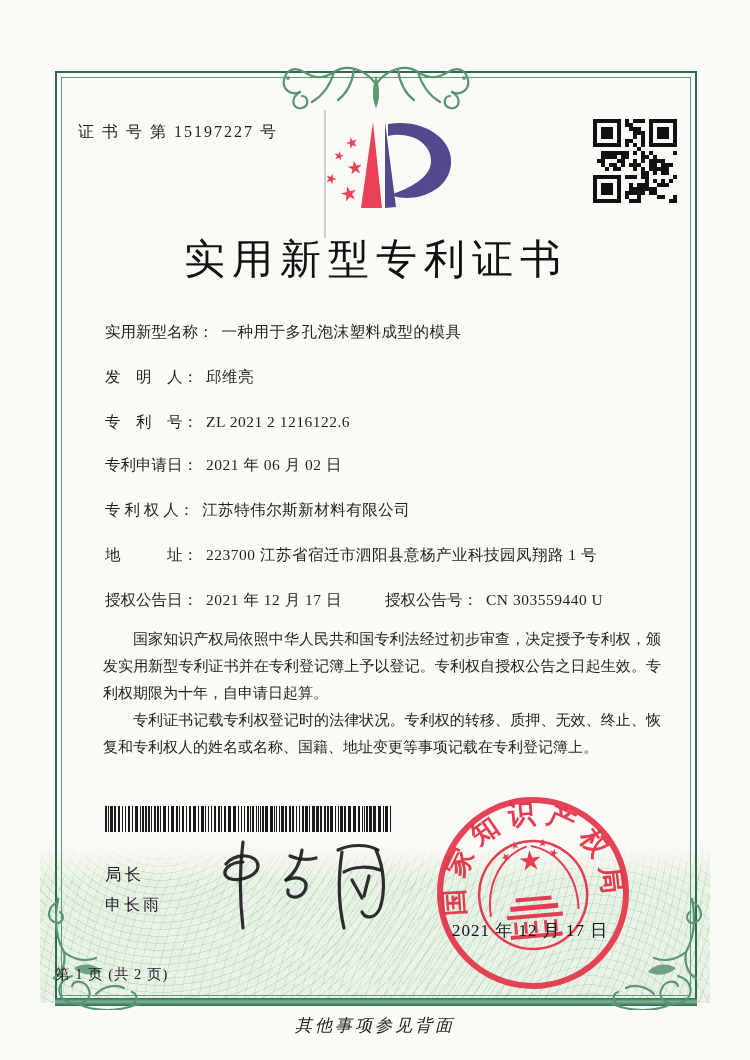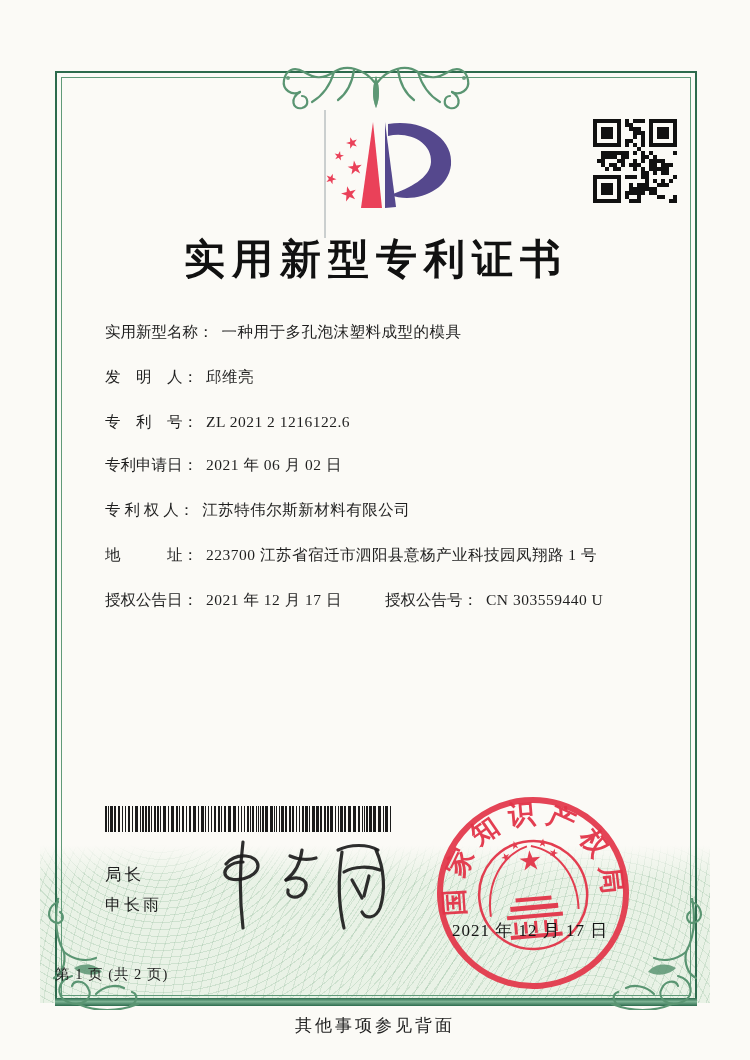--- a/index.html
+++ b/index.html
@@ -23,42 +23,42 @@
   
   .frame-outer{position:absolute;left:55px;top:71px;width:642px;height:930px;border:2px solid var(--border-green);}
   .frame-inner{position:absolute;left:61px;top:77px;width:630px;height:919px;border:1px solid var(--border-green-lt);}
   .frame-band{position:absolute;left:55px;top:998px;width:642px;height:8px;
     background:linear-gradient(var(--border-green),#7db394 45%,var(--border-green));}
 
   .cert-no{position:absolute;left:78px;top:122px;font-size:16px;letter-spacing:2px;}
   .logo{position:absolute;left:300px;top:110px;}
   .qr{position:absolute;left:592px;top:118px;}
   .title{position:absolute;left:55px;top:232px;width:642px;text-align:center;
-    font-size:41px;font-weight:bold;letter-spacing:7px;color:#111;}
+    font-size:41px;font-weight:normal;letter-spacing:7px;color:#111;}
 
   .fields{position:absolute;left:105px;top:322px;width:560px;font-size:15.5px;}
   .row{position:absolute;left:0;white-space:nowrap;}
   .row .lbl{display:inline-block;}
   .row .val{margin-left:8px;letter-spacing:.5px;}
   .row .grant{position:absolute;left:280px;top:0;white-space:nowrap;}
 
   .paras{position:absolute;left:103px;top:626px;width:558px;}
   .paras p{font-size:15px;line-height:27px;text-indent:2em;text-align:justify;}
 
   .barcode{position:absolute;left:105px;top:806px;}
   .sig-title{position:absolute;left:105px;top:864px;font-size:16.5px;letter-spacing:3px;}
   .sig-name{position:absolute;left:105px;top:895px;font-size:16px;letter-spacing:3px;}
   .signature{position:absolute;left:198px;top:838px;}
 
   .seal{position:absolute;left:433px;top:793px;transform:rotate(-5deg);}
   .seal-date{position:absolute;left:452px;top:919px;width:180px;font-size:17px;letter-spacing:1px;color:#151515;}
 
   .page-num{position:absolute;left:55px;top:965px;width:642px;font-size:14.5px;letter-spacing:1px;}
   .footer-note{position:absolute;left:0;top:1014px;width:750px;text-align:center;
-    font-size:17px;letter-spacing:3px;color:#222;}
+    font-size:17px;font-style:italic;letter-spacing:3px;color:#222;}
 
   .flourish{position:absolute;}
   .fl-left{left:44px;top:898px;}
   .fl-right{left:606px;top:898px;transform:scaleX(-1);}
   .top-orn{position:absolute;left:278px;top:48px;}
 
   
   .g-st{stroke:var(--ornament-green);fill:none;stroke-width:2.2;stroke-linecap:round;}
   .g-fl{fill:var(--ornament-green);opacity:.85;}
   .r-st{stroke:var(--seal-red);fill:none;}
@@ -105,20 +105,21 @@
     <path class="g-st" d="M14,4 C4,8 2,20 10,24 C18,28 22,18 16,14"></path>
     <path class="g-st" d="M20,54 C30,62 42,64 52,60"></path>
     <path class="g-st" d="M20,54 C22,66 18,76 10,80"></path>
     <path class="g-st" d="M28,78 C14,82 10,98 24,104 C38,110 50,100 44,90 C40,82 30,82 28,88"></path>
     <path class="g-fl" d="M30,70 C40,64 52,66 58,74 C50,78 38,78 30,70 Z"></path>
     <path class="g-st" d="M34,106 C52,114 74,114 94,106"></path>
     <path class="g-st" d="M86,108 C94,104 94,96 88,94"></path>
     <path class="g-st" d="M52,96 C60,88 72,86 80,90"></path>
   </svg>
 
+  <div class="cert-no">证 书 号 第 15197227 号</div>
 
   <svg class="logo" width="160" height="130" viewBox="0 0 160 130">
     <line x1="25" y1="0" x2="25" y2="128" stroke="#9aa4a8" stroke-width="1"></line>
     <polygon style="fill:var(--logo-red)" points="73,12 61,98 82,98"></polygon>
     <polygon style="fill:var(--logo-purple)" points="85,12 85,98 96,97"></polygon>
     <path style="fill:var(--logo-purple)" d="M88,14 C122,8 154,28 151,55 C148,82 114,94 90,85 C110,78 130,68 131,52 C132,33 110,21 88,26 Z"></path>
     <g style="fill:var(--logo-red)">
       <path d="M0,-1 L0.2245,-0.309 0.951,-0.309 0.363,0.118 0.588,0.809 0,0.382 -0.588,0.809 -0.363,0.118 -0.951,-0.309 -0.2245,-0.309 Z" transform="translate(52,33) scale(6) rotate(-18)"></path>
       <path d="M0,-1 L0.2245,-0.309 0.951,-0.309 0.363,0.118 0.588,0.809 0,0.382 -0.588,0.809 -0.363,0.118 -0.951,-0.309 -0.2245,-0.309 Z" transform="translate(39,46) scale(5) rotate(12)"></path>
       <path d="M0,-1 L0.2245,-0.309 0.951,-0.309 0.363,0.118 0.588,0.809 0,0.382 -0.588,0.809 -0.363,0.118 -0.951,-0.309 -0.2245,-0.309 Z" transform="translate(55,58) scale(7.5) rotate(-8)"></path>
@@ -263,20 +264,24 @@
     <div class="row" style="top:90px"><span class="lbl">专　利　号：</span><span class="val">ZL 2021 2 1216122.6</span></div>
     <div class="row" style="top:133px"><span class="lbl">专利申请日：</span><span class="val">2021 年 06 月 02 日</span></div>
     <div class="row" style="top:178px"><span class="lbl">专 利 权 人：</span><span class="val">江苏特伟尔斯新材料有限公司</span></div>
     <div class="row" style="top:223px"><span class="lbl">地　　　址：</span><span class="val">223700 江苏省宿迁市泗阳县意杨产业科技园凤翔路 1 号</span></div>
     <div class="row" style="top:268px">
       <span class="lbl">授权公告日：</span><span class="val">2021 年 12 月 17 日</span>
       <span class="grant"><span class="lbl">授权公告号：</span><span class="val">CN 303559440 U</span></span>
     </div>
   </div>
 
+  <div class="paras">
+    <p>国家知识产权局依照中华人民共和国专利法经过初步审查，决定授予专利权，颁发实用新型专利证书并在专利登记簿上予以登记。专利权自授权公告之日起生效。专利权期限为十年，自申请日起算。</p>
+    <p>专利证书记载专利权登记时的法律状况。专利权的转移、质押、无效、终止、恢复和专利权人的姓名或名称、国籍、地址变更等事项记载在专利登记簿上。</p>
+  </div>
 
   <svg class="barcode" id="barcode-svg" width="290" height="26" viewBox="0 0 290 26">
       <rect x="0" y="0" width="2" height="26" fill="#1a1a1a"></rect>
       <rect x="3" y="0" width="1" height="26" fill="#1a1a1a"></rect>
       <rect x="5" y="0" width="3" height="26" fill="#1a1a1a"></rect>
       <rect x="9" y="0" width="2" height="26" fill="#1a1a1a"></rect>
       <rect x="13" y="0" width="2" height="26" fill="#1a1a1a"></rect>
       <rect x="17" y="0" width="1" height="26" fill="#1a1a1a"></rect>
       <rect x="20" y="0" width="1" height="26" fill="#1a1a1a"></rect>
       <rect x="23" y="0" width="2" height="26" fill="#1a1a1a"></rect>

